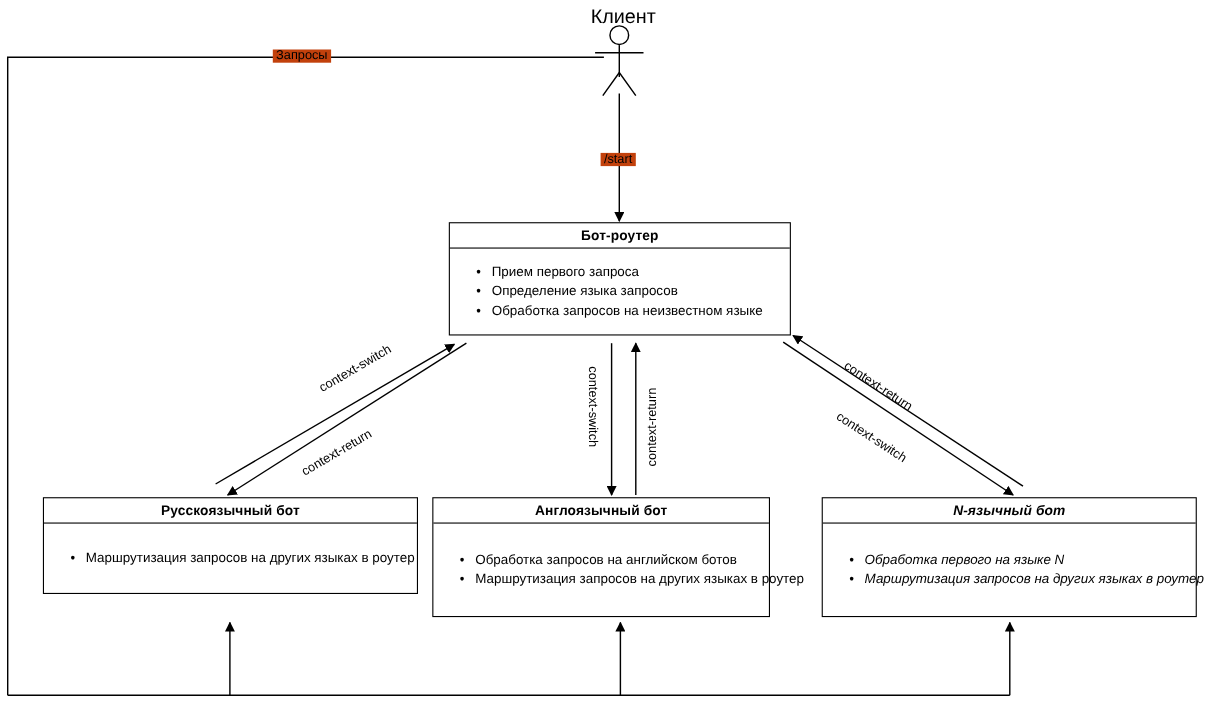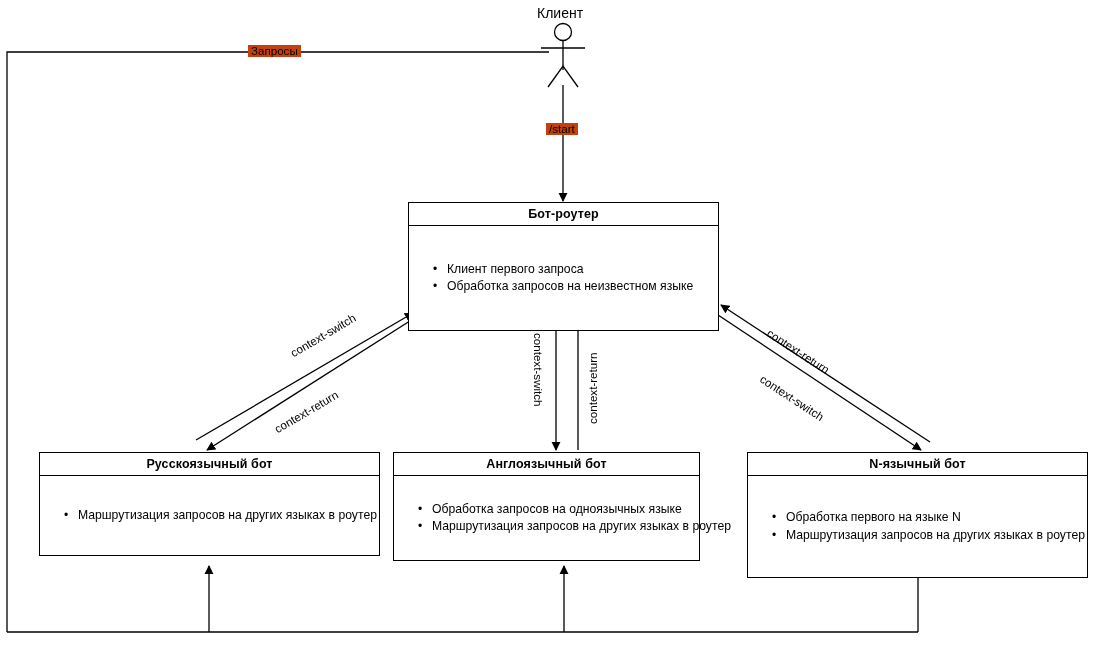--- a/index.html
+++ b/index.html
@@ -81,21 +81,21 @@
   }
   .rot-label {
     position: absolute;
     font-size: 11.6px;
     white-space: nowrap;
     transform-origin: 0 0;
     color: #000000;
   }
   .actor-name {
     position: absolute;
-    font-size: 14px;
+    font-size: 18px;
     white-space: nowrap;
   }
 </style>
 </head>
 <body>
 
 <div id="canvas">
 
   <svg class="layer" viewBox="0 0 1101 656" xmlns="http://www.w3.org/2000/svg">
     <defs>
@@ -129,64 +129,65 @@
       <path d="M 563 41 L 563 70"></path>
       <path d="M 541 48 L 585 48"></path>
       <path d="M 548 87 L 563 66 L 578 87"></path>
     </g>
   </svg>
 
   <div class="actor-name" style="left:537px; top:5px;">Клиент</div>
 
   <div class="edge-label plain" style="left:248px; top:45px;">Запросы</div>
 
-  <div class="edge-label plain" style="left:546px; top:123px;">/start</div>
+  <div class="edge-label plain" style="left:546px; top:139px;">/start</div>
 
   <div class="rot-label" style="left:288px; top:348px; transform: rotate(-30.4deg);">context-switch</div>
 
   <div class="rot-label" style="left:272px; top:424px; transform: rotate(-30.4deg);">context-return</div>
 
   <div class="rot-label" style="left:545px; top:333px; transform: rotate(90deg);">context-switch</div>
 
   <div class="rot-label" style="left:586px; top:424px; transform: rotate(-90deg);">context-return</div>
 
   <div class="rot-label" style="left:772px; top:326px; transform: rotate(33.2deg);">context-return</div>
 
   <div class="rot-label" style="left:765px; top:372px; transform: rotate(33.2deg);">context-switch</div>
 
-  <div class="box" style="left:408px; top:202px; width:311px; height:129px;">
+  <div class="box" style="left:408px; top:202px; width:311px; height:103px;">
     <div class="box-title">Бот-роутер</div>
     <div class="box-body">
       <ul>
-        <li>Клиент первого запроса</li>
+        <li>Прием первого запроса</li>
+        <li>Определение языка запросов</li>
         <li>Обработка запросов на неизвестном языке</li>
       </ul>
     </div>
   </div>
 
-  <div class="box" style="left:39px; top:452px; width:341px; height:104px;">
+  <div class="box" style="left:39px; top:452px; width:341px; height:88px;">
     <div class="box-title">Русскоязычный бот</div>
     <div class="box-body">
       <ul>
         <li>Маршрутизация запросов на других языках в роутер</li>
       </ul>
     </div>
   </div>
 
   <div class="box" style="left:393px; top:452px; width:307px; height:109px;">
     <div class="box-title">Англоязычный бот</div>
     <div class="box-body">
       <ul>
-        <li>Обработка запросов на одноязычных языке</li>
+        <li>Обработка запросов на английском ботов</li>
         <li>Маршрутизация запросов на других языках в роутер</li>
       </ul>
     </div>
   </div>
 
-  <div class="box" style="left:747px; top:452px; width:341px; height:126px;">
+  <div class="box" style="left:747px; top:452px; width:341px; height:109px;font-style:italic;">
     <div class="box-title">N-язычный бот</div>
     <div class="box-body">
       <ul>
         <li>Обработка первого на языке N</li>
         <li>Маршрутизация запросов на других языках в роутер</li>
       </ul>
     </div>
   </div>
 
 </div>

